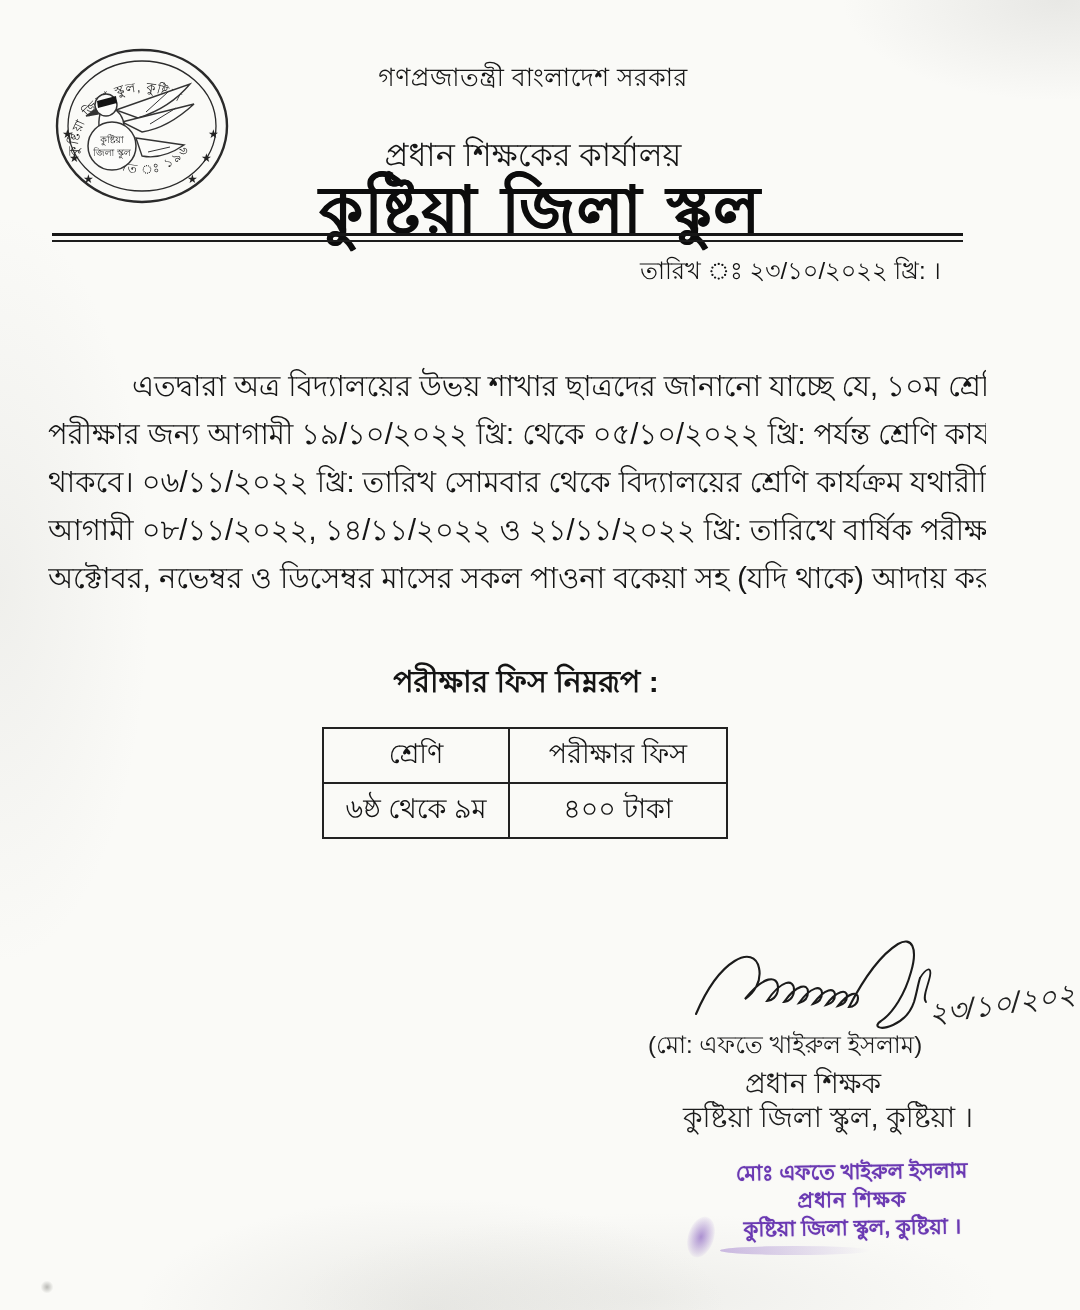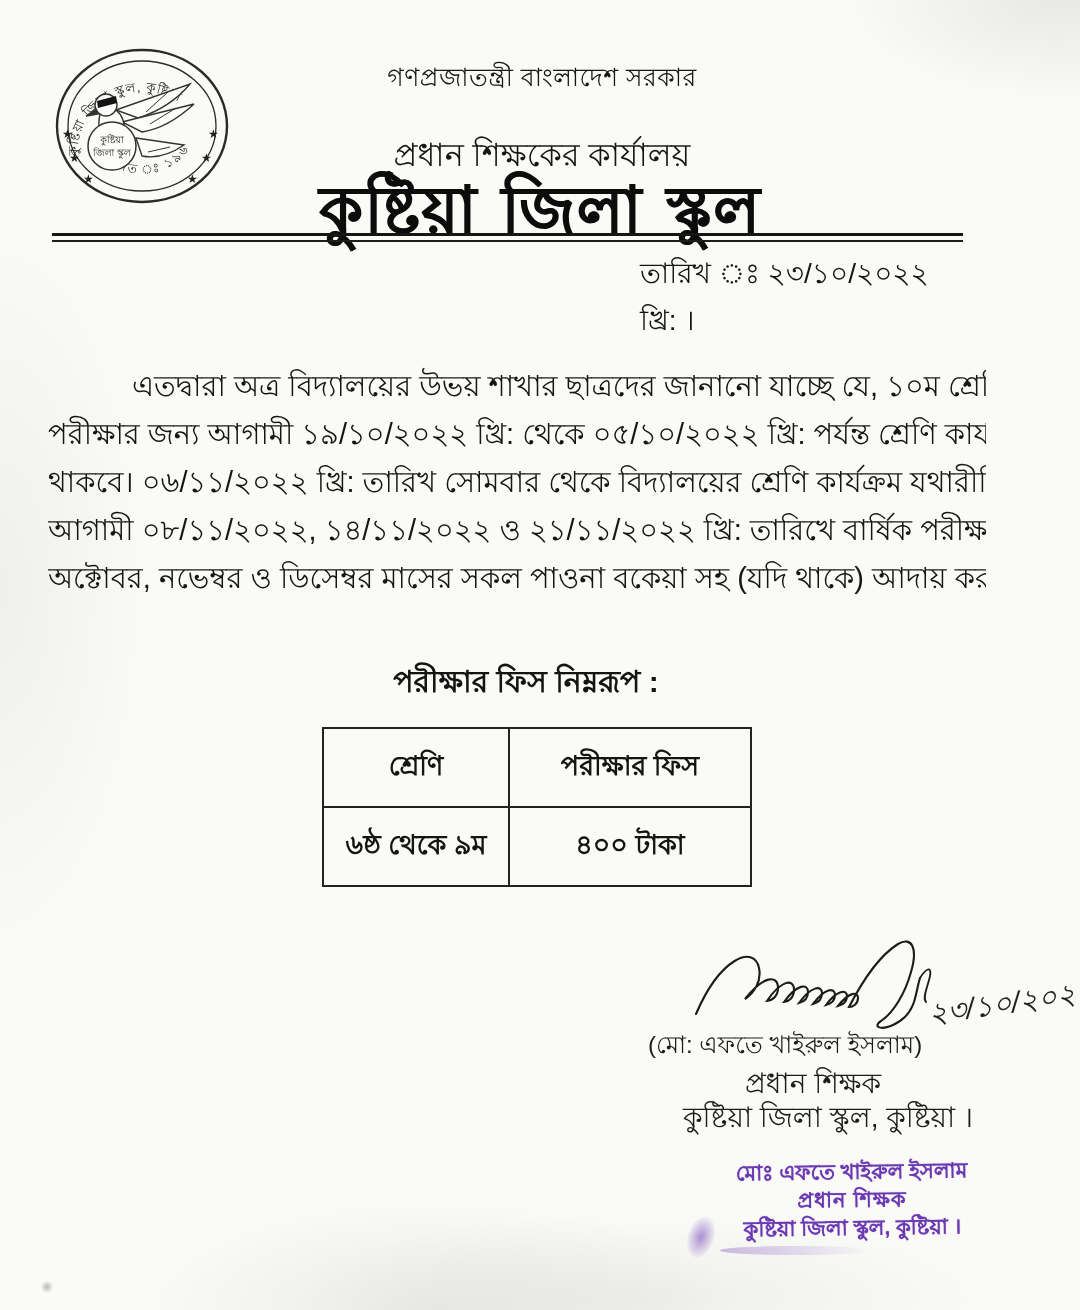--- a/index.html
+++ b/index.html
@@ -14,38 +14,38 @@
     background:
       radial-gradient(ellipse 420px 160px at 40% 100%, rgba(176,176,170,0.22), transparent 70%),
       radial-gradient(ellipse 300px 140px at 98% 0%, rgba(185,185,182,0.28), transparent 72%),
       radial-gradient(ellipse 200px 500px at 0% 45%, rgba(190,190,185,0.18), transparent 75%),
       radial-gradient(ellipse 500px 120px at 60% 99%, rgba(185,185,180,0.18), transparent 70%),
       #fafaf7;
   }
   .abs { position:absolute; }
 
   
-  .hdr-line { left:16px; width:1020px; text-align:center; color:#161616;padding-left:32px; }
+  .hdr-line { left:7px; width:1020px; text-align:center; color:#161616;padding-left:32px; }
   .hdr-gov   { top:58px;  font-size:25px; letter-spacing:0.5px; }
   .hdr-dept  { top:94px;  font-size:28px; }
   .hdr-office{ top:130px; font-size:32px; }
   .school-title {
     top:162px; left:0; width:1080px; text-align:center;
     font-size:62px; font-weight:900; color:#0c0c0c;
     letter-spacing:2px; transform:scaleY(1.04);
     text-shadow:1px 0 0 #0c0c0c;
     font-family:"DejaVu Serif","Liberation Serif",serif;
   }
   .double-rule {
     top:233px; left:52px; width:911px; height:9px;
     border-top:3px solid #161616; border-bottom:2px solid #1d1d1d;
   }
   .date-line {
     top:252px; left:640px; width:320px; text-align:left;
-    font-size:28px; color:#141414;
+    font-size:24px; color:#141414;
   }
 
   
   .body-text { top:362px; left:48px; width:938px; font-size:29px; color:#151515; }
   .body-text .line {
     height:48px; line-height:48px; white-space:nowrap;
     text-align:justify; text-align-last:justify; overflow:hidden;
   }
   .body-text .line.first { text-indent:84px; }
   .body-text .line.last  { text-align-last:left; }
@@ -54,26 +54,26 @@
   .fees-heading {
     top:658px; left:0; width:1044px; text-align:center;
     font-size:30px; font-weight:bold; color:#141414;padding-left:8px;
   }
   .fees-table-wrap { top:727px; left:322px; }
   table.fees {
     border-collapse:collapse; background:transparent;
     font-size:27px; color:#141414;
   }
   table.fees th, table.fees td {
-    border:2px solid #222; font-weight:bold;
+    border:2px solid #222; font-weight:normal;
     text-align:center; vertical-align:middle;
-    height:37px; padding:16px 8px;
+    height:37px; padding:4px 8px;
   }
   table.fees .col-class { width:186px; }
-  table.fees .col-fee   { width:242px;margin-top:44px; }
+  table.fees .col-fee   { width:218px;margin-top:44px; }
 
   
   .sig-svg { top:928px; left:668px; }
   .sig-name   { top:1026px; left:648px; width:330px; text-align:left; font-size:24px; }
   .sig-title  { top:1062px; left:648px; width:330px; text-align:center; font-size:28px; }
   .sig-school { top:1096px; left:648px; width:360px; text-align:center; font-size:28px; }
 
   
   .stamp {
     top:1158px; left:718px; width:268px;

